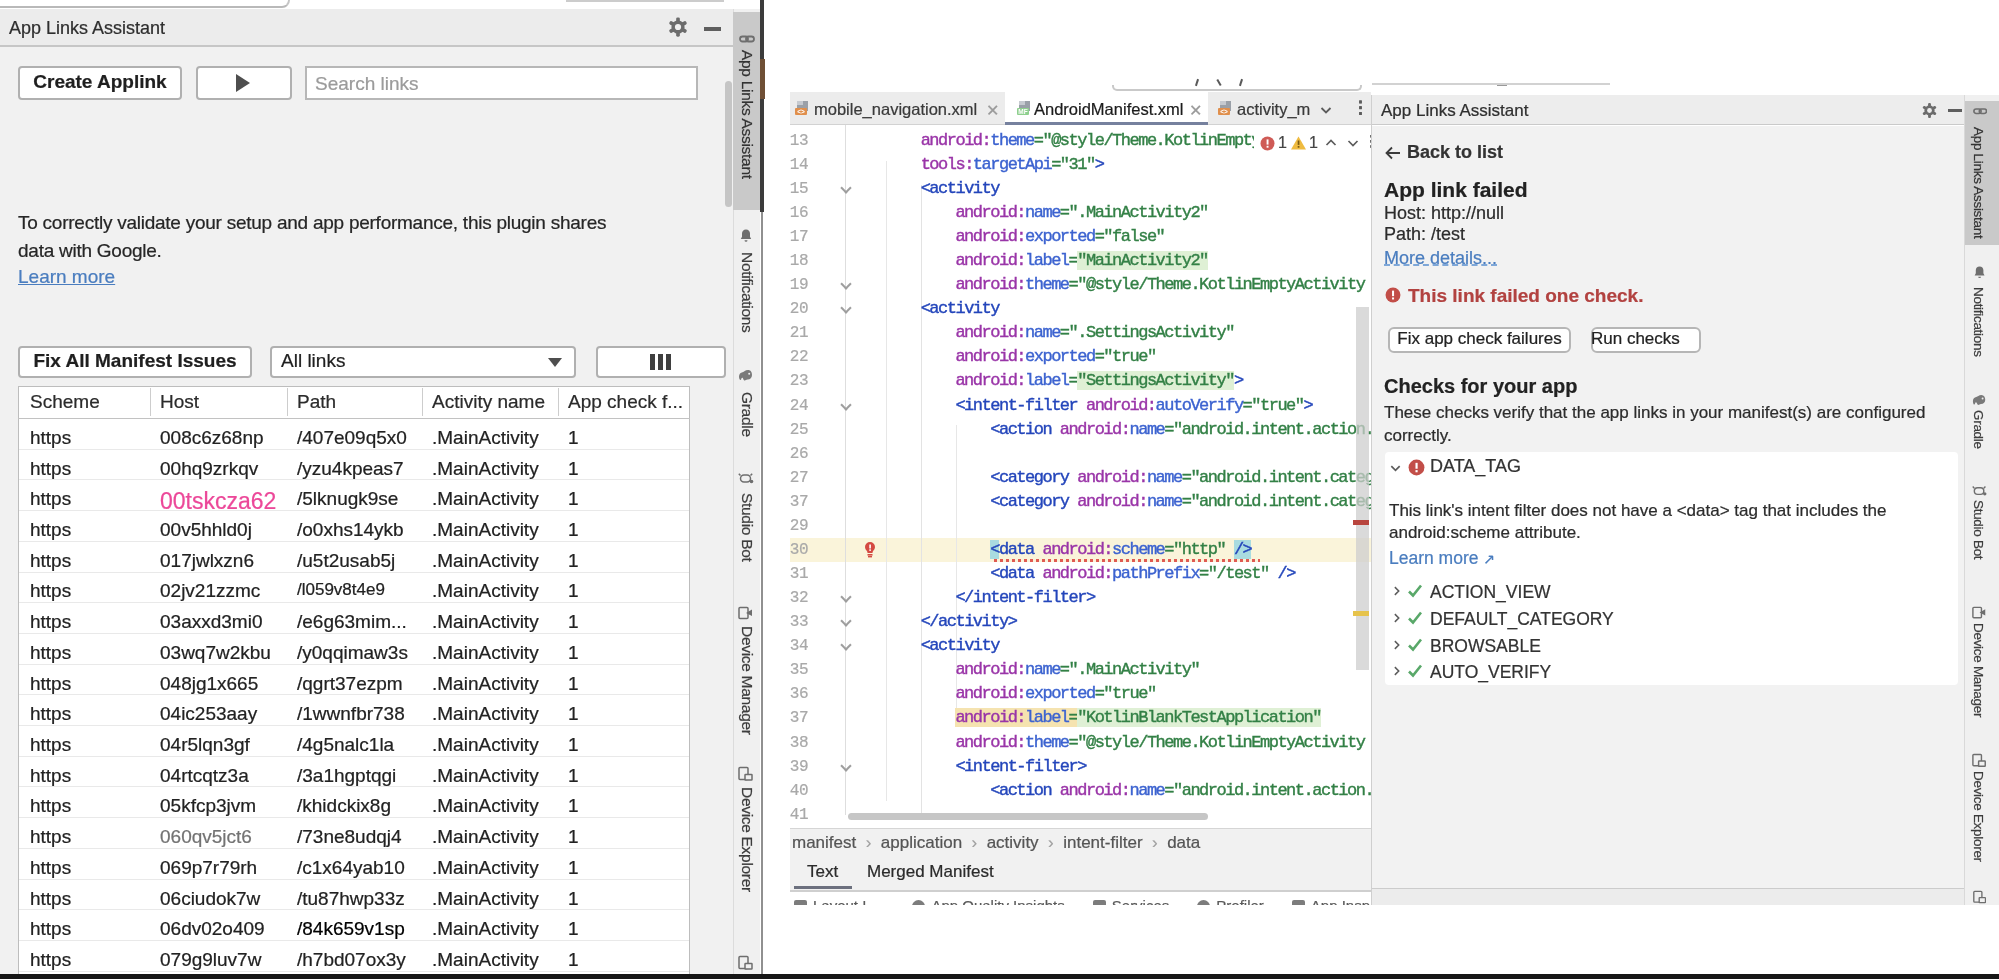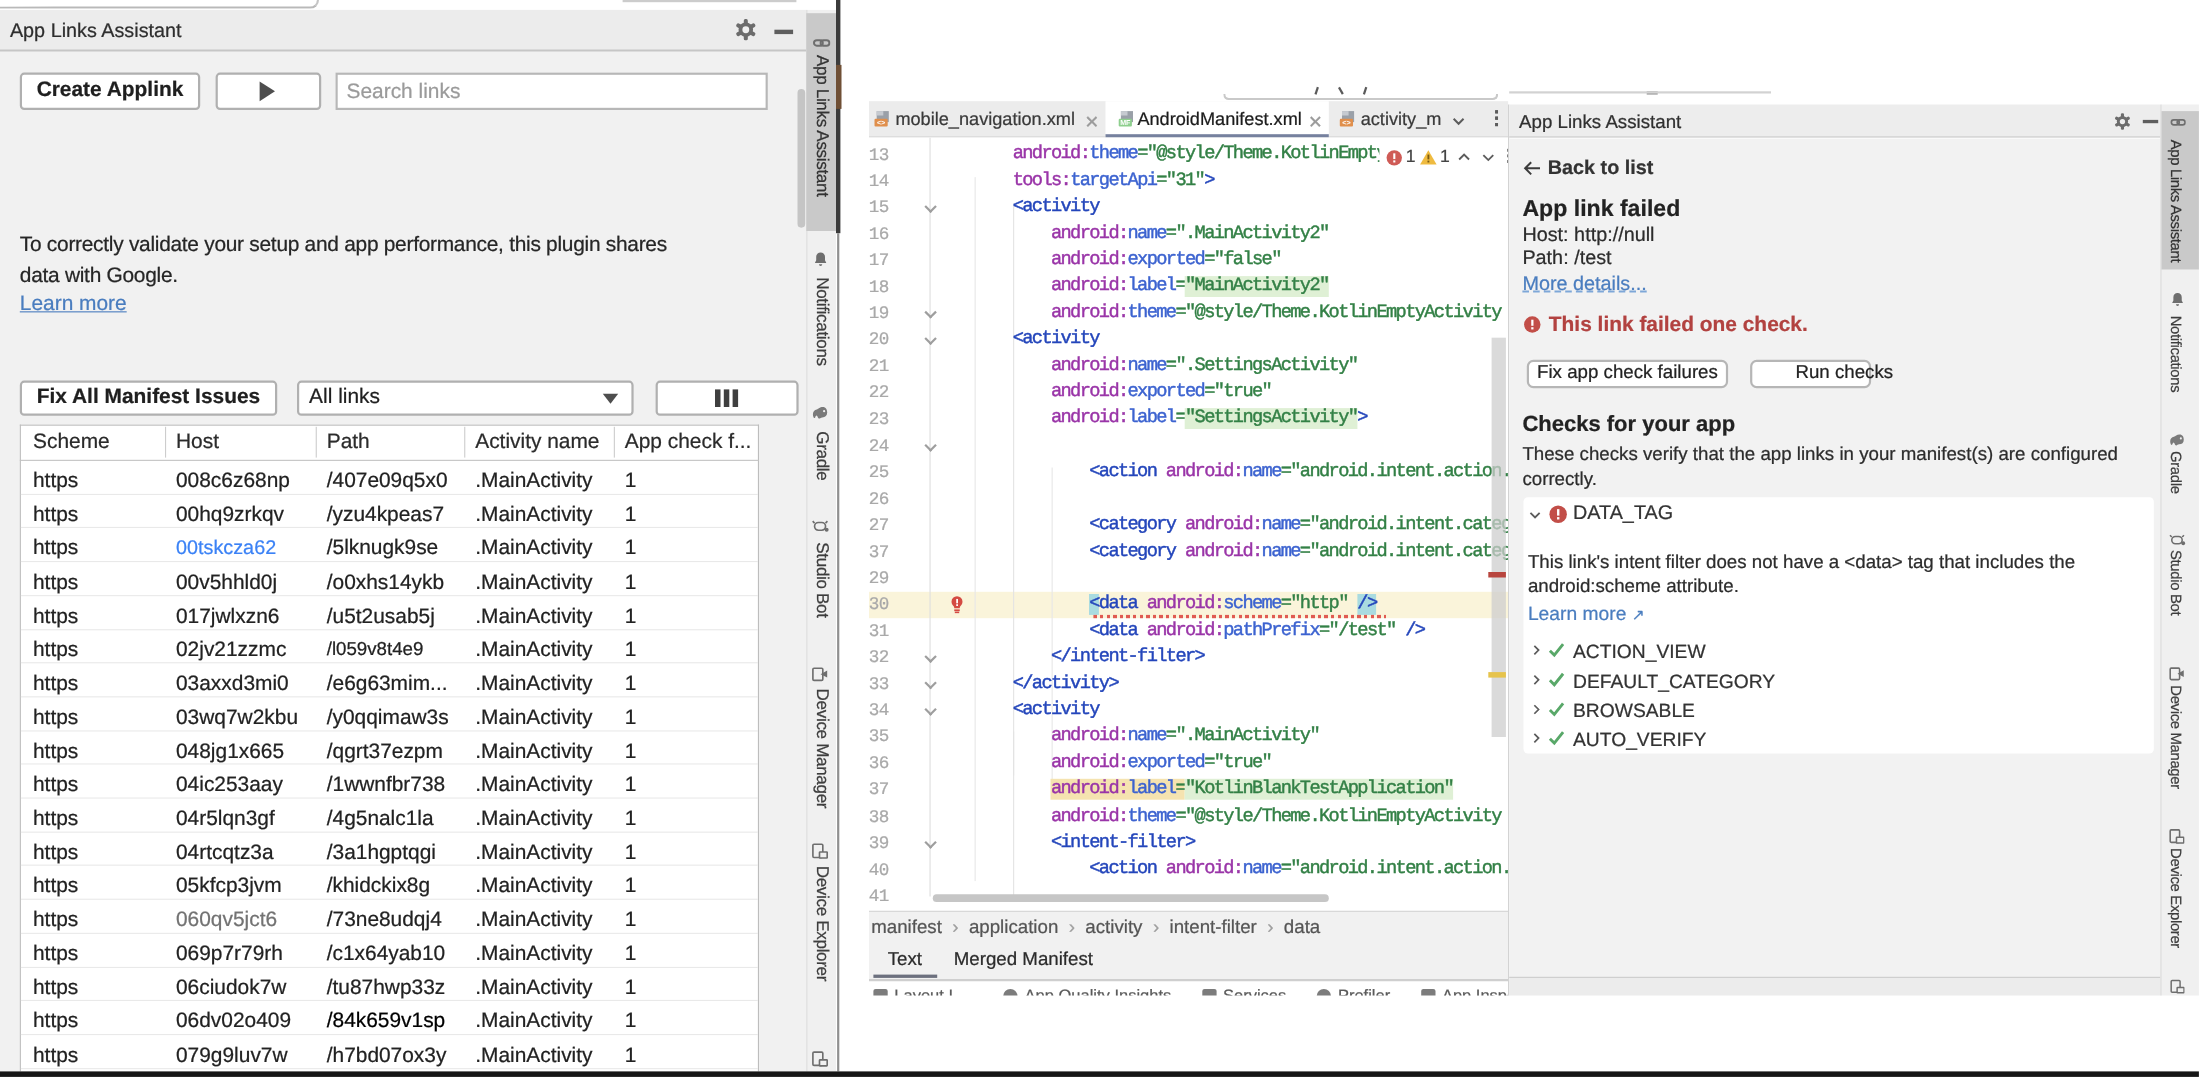--- a/index.html
+++ b/index.html
@@ -67,21 +67,21 @@
     <div class="a" style="left:432px;top:427px;font-size:19px;color:#222">.MainActivity</div>
     <div class="a" style="left:568px;top:427px;font-size:19px;color:#222">1</div>
     <div class="a" style="left:19px;top:449px;width:670px;height:1px;background:#e9e9e9"></div>
     <div class="a" style="left:30px;top:458px;font-size:19px;color:#222">https</div>
     <div class="a" style="left:160px;top:458px;font-size:19px;color:#222">00hq9zrkqv</div>
     <div class="a" style="left:297px;top:458px;font-size:19px;color:#222">/yzu4kpeas7</div>
     <div class="a" style="left:432px;top:458px;font-size:19px;color:#222">.MainActivity</div>
     <div class="a" style="left:568px;top:458px;font-size:19px;color:#222">1</div>
     <div class="a" style="left:19px;top:479px;width:670px;height:1px;background:#e9e9e9"></div>
     <div class="a" style="left:30px;top:488px;font-size:19px;color:#222">https</div>
-    <div class="a" style="left:160px;top:488px;font-size:18px;color:#3b82f6">00tskcza62</div>
+    <div class="a" style="left:160px;top:488px;font-size:23px;color:#ec4899">00tskcza62</div>
     <div class="a" style="left:297px;top:488px;font-size:19px;color:#222">/5lknugk9se</div>
     <div class="a" style="left:432px;top:488px;font-size:19px;color:#222">.MainActivity</div>
     <div class="a" style="left:568px;top:488px;font-size:19px;color:#222">1</div>
     <div class="a" style="left:19px;top:510px;width:670px;height:1px;background:#e9e9e9"></div>
     <div class="a" style="left:30px;top:519px;font-size:19px;color:#222">https</div>
     <div class="a" style="left:160px;top:519px;font-size:19px;color:#222">00v5hhld0j</div>
     <div class="a" style="left:297px;top:519px;font-size:19px;color:#222">/o0xhs14ykb</div>
     <div class="a" style="left:432px;top:519px;font-size:19px;color:#222">.MainActivity</div>
     <div class="a" style="left:568px;top:519px;font-size:19px;color:#222">1</div>
     <div class="a" style="left:19px;top:541px;width:670px;height:1px;background:#e9e9e9"></div>
@@ -280,20 +280,21 @@
     <div class="cl" style="left:61px;top:148.1px">            <s class="ns">android:</s><s class="at">theme</s><s class="st">="@style/Theme.KotlinEmptyActivity</s></div>
     <div class="ln" style="left:-1px;top:172.2px">20</div>
     <div class="cl" style="left:61px;top:172.2px">        <s class="tg">&lt;activity</s></div>
     <div class="ln" style="left:-1px;top:196.3px">21</div>
     <div class="cl" style="left:61px;top:196.3px">            <s class="ns">android:</s><s class="at">name</s><s class="st">=".SettingsActivity"</s></div>
     <div class="ln" style="left:-1px;top:220.3px">22</div>
     <div class="cl" style="left:61px;top:220.3px">            <s class="ns">android:</s><s class="at">exported</s><s class="st">="true"</s></div>
     <div class="ln" style="left:-1px;top:244.4px">23</div>
     <div class="cl" style="left:61px;top:244.4px">            <s class="ns">android:</s><s class="at">label</s><s class="st">=</s><s class="sg">"SettingsActivity"</s><s class="tg">&gt;</s></div>
     <div class="ln" style="left:-1px;top:268.5px">24</div>
+    <div class="cl" style="left:61px;top:268.5px">            <s class="tg">&lt;intent-filter </s><s class="ns">android:</s><s class="at">autoVerify</s><s class="st">="true"</s><s class="tg">&gt;</s></div>
     <div class="ln" style="left:-1px;top:292.5px">25</div>
     <div class="cl" style="left:61px;top:292.5px">                <s class="tg">&lt;action </s><s class="ns">android:</s><s class="at">name</s><s class="st">="android.intent.action.VIEW" /&gt;</s></div>
     <div class="ln" style="left:-1px;top:316.6px">26</div>
     <div class="ln" style="left:-1px;top:340.7px">27</div>
     <div class="cl" style="left:61px;top:340.7px">                <s class="tg">&lt;category </s><s class="ns">android:</s><s class="at">name</s><s class="st">="android.intent.category.DEFAULT" /&gt;</s></div>
     <div class="ln" style="left:-1px;top:364.8px">37</div>
     <div class="cl" style="left:61px;top:364.8px">                <s class="tg">&lt;category </s><s class="ns">android:</s><s class="at">name</s><s class="st">="android.intent.category.BROWSABLE" /&gt;</s></div>
     <div class="ln" style="left:-1px;top:388.8px">29</div>
     <div class="ln" style="left:-1px;top:412.9px">30</div>
     <div class="cl" style="left:61px;top:412.9px">                <s class="th">&lt;</s><s class="tg">data</s><s class="tx"> </s><s class="ns">android:</s><s class="at">scheme</s><s class="st">="http" </s><s class="th">/&gt;</s></div>
@@ -393,21 +394,21 @@
 <div class="a link" style="left:1384px;top:248px;font-size:18px;text-decoration:underline;text-decoration-style:dashed;text-decoration-color:#7ea7d8">More details...</div>
 <svg class="a" style="left:1385px;top:287px" width="16" height="16" viewBox="0 0 15 15">
     <circle cx="7.5" cy="7.5" r="7" fill="#c24e48"></circle>
     <rect x="6.6" y="3.4" width="1.9" height="5.2" fill="#fff"></rect>
     <rect x="6.6" y="9.8" width="1.9" height="1.9" fill="#fff"></rect>
   </svg>
 <div class="a" style="left:1408px;top:285px;font-size:19px;color:#b24240;font-weight:bold">This link failed one check.</div>
 <div class="a" style="left:1388px;top:327px;width:183px;height:26px;background:#fff;border:2px solid #b6b6b6;border-radius:6px"></div>
 <div class="a" style="left:1388px;top:327px;width:183px;height:26px;line-height:24px;text-align:center;font-size:17px;color:#222">Fix app check failures</div>
 <div class="a" style="left:1591px;top:327px;width:110px;height:26px;background:#fff;border:2px solid #b6b6b6;border-radius:6px"></div>
-<div class="a" style="left:1591px;top:327px;width:130px;height:26px;line-height:24px;text-align:right;font-size:17px;color:#222">Run checks</div>
+<div class="a" style="left:1591px;top:327px;width:130px;height:26px;line-height:24px;text-align:left;font-size:17px;color:#222">Run checks</div>
 <div class="a" style="left:1384px;top:375px;font-size:20px;color:#222;font-weight:bold">Checks for your app</div>
 <div class="a" style="left:1384px;top:401px;width:600px;font-size:17px;line-height:23px;color:#2c2c2c">These checks verify that the app links in your manifest(s) are configured<br>correctly.</div>
 <div class="a" style="left:1385px;top:452px;width:573px;height:233px;background:#fff;border-radius:4px"></div>
 <svg class="a" style="left:1389px;top:462px" width="13" height="13" viewBox="0 0 14 14">
     <path fill="none" stroke="#5c5c5c" stroke-width="1.8" d="M2.5 4.5 7 9l4.5-4.5"></path>
   </svg>
 <svg class="a" style="left:1408px;top:459px" width="17" height="17" viewBox="0 0 15 15">
     <circle cx="7.5" cy="7.5" r="7" fill="#c24e48"></circle>
     <rect x="6.6" y="3.4" width="1.9" height="5.2" fill="#fff"></rect>
     <rect x="6.6" y="9.8" width="1.9" height="1.9" fill="#fff"></rect>

